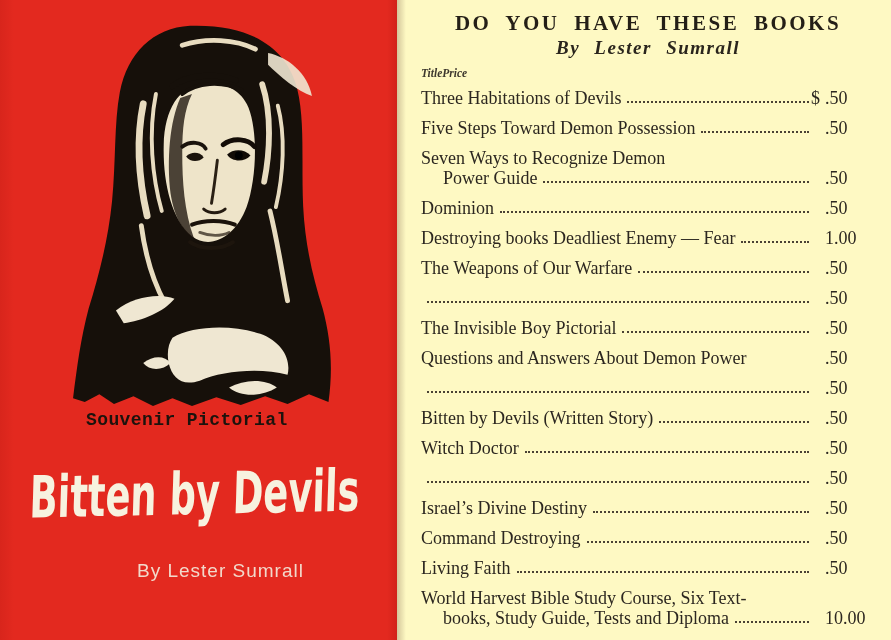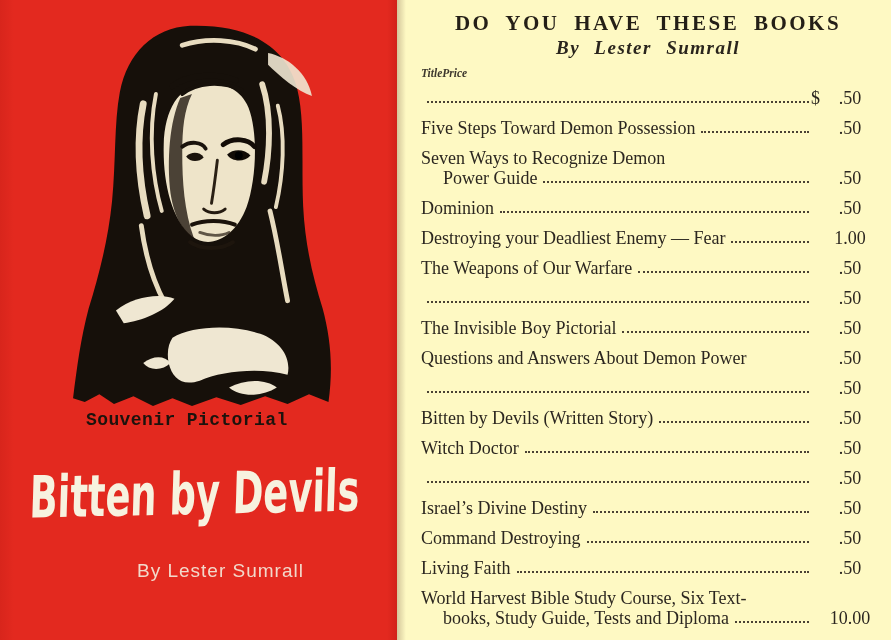--- a/index.html
+++ b/index.html
@@ -55,21 +55,21 @@
   .book-list{font-size:18px;}
   .row{margin:0 0 10px 0;}
   .line{display:flex;align-items:baseline;line-height:20px;white-space:nowrap;}
   .l2 .t{padding-left:22px;}
   .leader{
     flex:1;min-width:8px;align-self:flex-end;
     border-bottom:2px dotted #4a4234;margin:0 2px 5px 6px;
   }
   .leader.no-dots{border-bottom:none;}
   .cur{width:14px;flex:0 0 auto;}
-  .price{width:50px;flex:0 0 auto;text-align:center;}
+  .price{width:50px;flex:0 0 auto;text-align:left;}
 </style>
 </head>
 <body>
 
 <div class="cover">
 
   <svg class="portrait" viewBox="0 0 340 400" aria-hidden="true">
 
     <path fill="#16100a" d="M168,10 C130,12 104,38 96,78 C90,110 92,150 88,190
       C84,230 74,268 64,300 C56,330 52,360 48,392
@@ -139,20 +139,21 @@
   <div class="page-byline">By Lester Sumrall</div>
 
   <div class="col-labels">
     <span>Title</span>
     <span>Price</span>
   </div>
 
   <div class="book-list">
       <div class="row">
     <div class="line l1">
+      <span class="t">Three Habitations of Devils</span>
           <span class="leader"></span>
           <span class="cur">$</span>
           <span class="price">.50</span>
     </div>
 
   </div>
       <div class="row">
     <div class="line l1">
       <span class="t">Five Steps Toward Demon Possession</span>
           <span class="leader"></span>
@@ -176,21 +177,21 @@
     <div class="line l1">
       <span class="t">Dominion</span>
           <span class="leader"></span>
           <span class="cur"></span>
           <span class="price">.50</span>
     </div>
 
   </div>
       <div class="row">
     <div class="line l1">
-      <span class="t">Destroying your Deadliest Enemy — Fear</span>
+      <span class="t">Destroying books Deadliest Enemy — Fear</span>
           <span class="leader"></span>
           <span class="cur"></span>
           <span class="price">1.00</span>
     </div>
 
   </div>
       <div class="row">
     <div class="line l1">
       <span class="t">The Weapons of Our Warfare</span>
           <span class="leader"></span>

